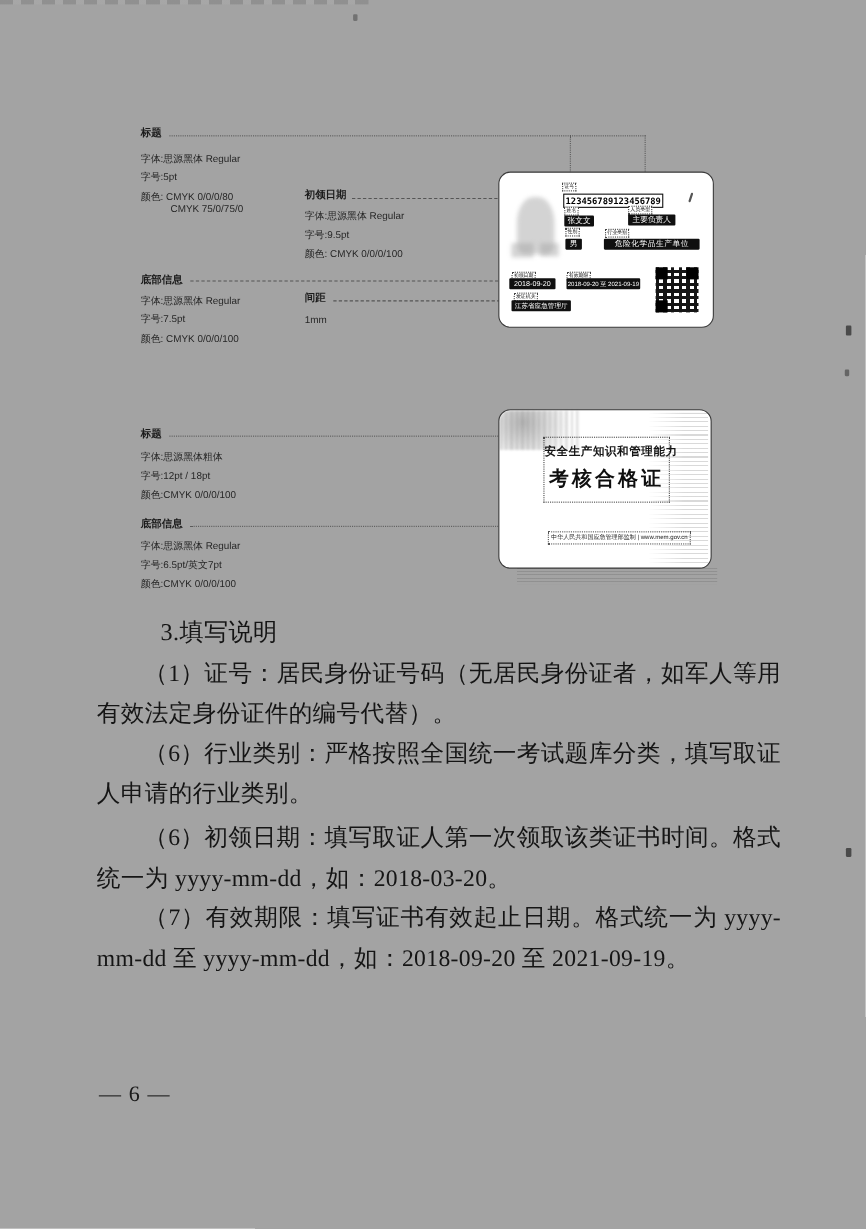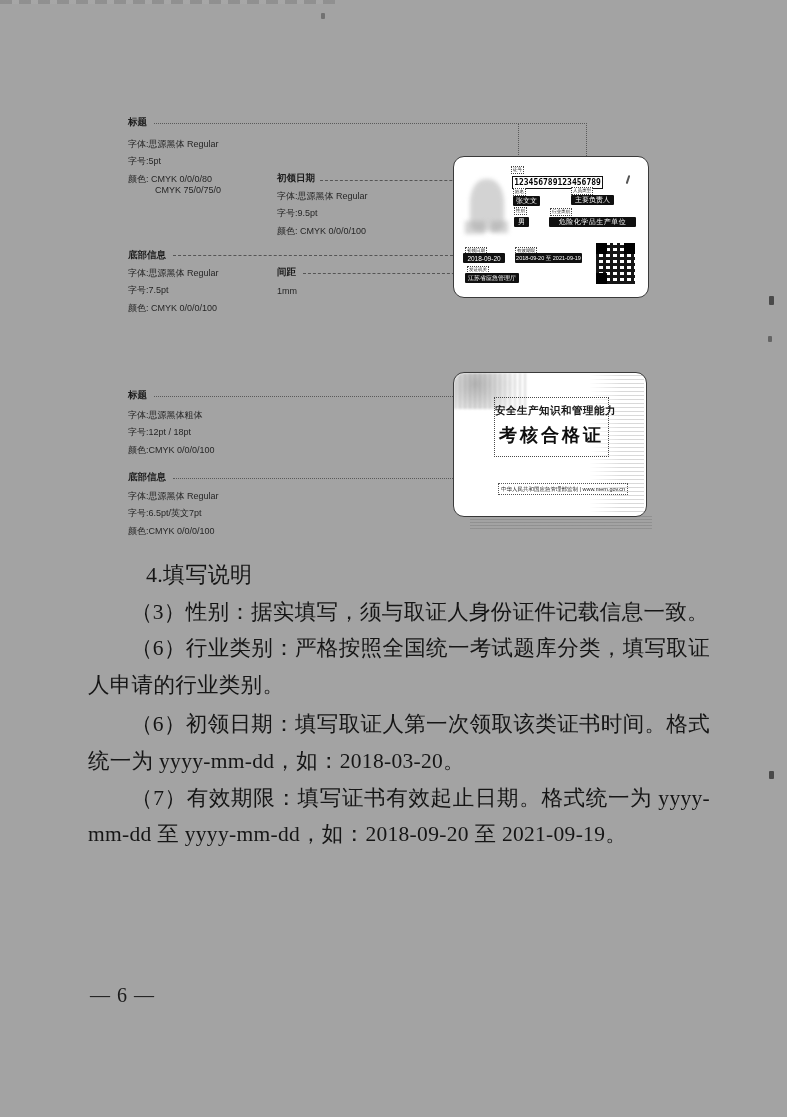--- a/index.html
+++ b/index.html
@@ -168,22 +168,22 @@
     <div class="c2-titlebox" style="left:40px;top:24px;width:113px;height:58px">
       <div class="c2-t1">安全生产知识和管理能力</div>
       <div class="c2-t2">考核合格证</div>
     </div>
     <div class="c2-footer" style="left:44px;top:110px">中华人民共和国应急管理部监制 | www.mem.gov.cn</div>
     <div class="streaks" style="left:135px;top:2px;width:55px;height:139px"></div>
   </div>
   <div class="fuzz" style="left:470px;top:516px;width:182px;height:15px"></div>
 
   <div class="doc-body">
-    <h3>4.填写说明</h3>
-    <p>（3）性别：据实填写，须与取证人身份证件记载信息一致。</p>
+    <h3>3.填写说明</h3>
+    <p>（1）证号：居民身份证号码（无居民身份证者，如军人等用有效法定身份证件的编号代替）。</p>
     <p>（6）行业类别：严格按照全国统一考试题库分类，填写取证人申请的行业类别。</p>
     <p class="sp">（6）初领日期：填写取证人第一次领取该类证书时间。格式统一为 yyyy-mm-dd，如：2018-03-20。</p>
     <p>（7）有效期限：填写证书有效起止日期。格式统一为 yyyy-mm-dd 至 yyyy-mm-dd，如：2018-09-20 至 2021-09-19。</p>
   </div>
 
   <div class="page-num">— 6 —</div>
 
 </div>
 
 </body></html>

